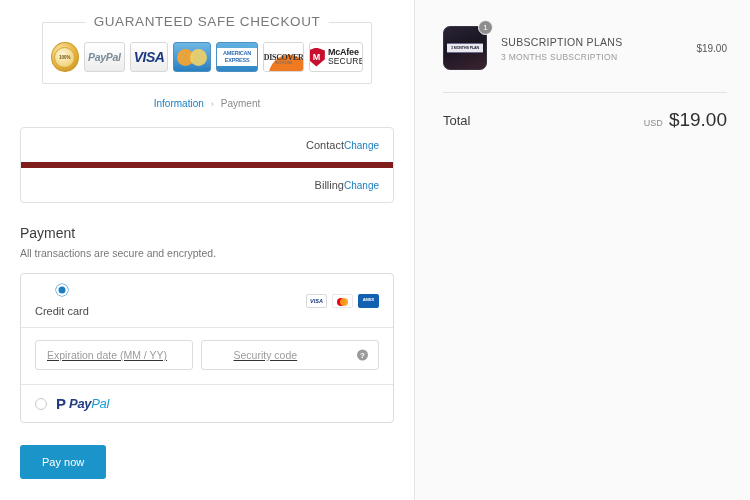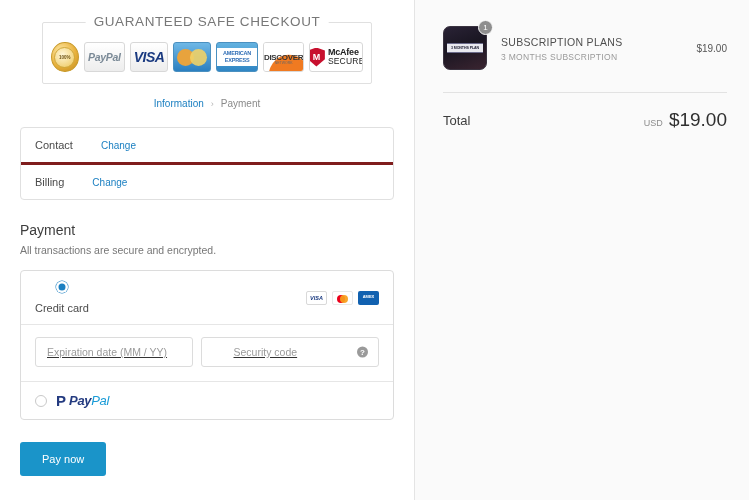--- a/index.html
+++ b/index.html
@@ -58,21 +58,21 @@
     display: flex;
     align-items: center;
     justify-content: center;
     overflow: hidden;
   }
   .b-seal { width: 32px; height: 32px; border: none; background: none; }
   .b-paypal { width: 48px; }
   .b-visa   { width: 44px; }
   .b-mc     { width: 44px; background: linear-gradient(#6fb8e6,#2b7fc0); border-color:#4a90c0;}
   .b-amex   { width: 48px; background: linear-gradient(#63b2e0,#2f86c4); border-color:#4a90c0;}
-  .b-disc   { width: 48px; }
+  .b-disc   { width: 48px; font-family: Liberation Serif, serif; }
   .b-mcafee { width: 62px; background:#fff; }
 
   .pp-txt { font-size: 10.5px; font-weight: bold; font-style: italic; color:#7b8a97; letter-spacing:-0.3px;}
   .visa-txt { font-size: 14px; font-weight: bold; font-style: italic; color:#1a3a80; letter-spacing:-0.5px;}
   .mc-circles { position: relative; width: 30px; height: 17px; }
   .mc-circles i { position:absolute; top:0; width:17px; height:17px; border-radius:50%; display:block;}
   .mc-circles i:nth-child(1){left:0; background:#e8a33d;}
   .mc-circles i:nth-child(2){right:0; background:#f0d267; mix-blend-mode:normal; opacity:.9;}
   .amex-box { background:#fff; color:#2f6db5; font-size:5.5px; font-weight:bold; text-align:center;
               line-height:1.25; padding:2px 3px; letter-spacing:-0.2px;}
@@ -109,26 +109,25 @@
   .crumb-sep { color:#b6b6b6; font-size:9px; }
   .crumb-cur { color:#8a8a8a; }
 
   
   .review-box {
     margin: 18px 10px 0 10px;
     border: 1px solid #e0e0e0;
     border-radius: 4px;
   }
   .review-row {
-    display:flex; align-items:center; justify-content:flex-start;
+    display:flex; align-items:center; justify-content:flex-end;
     padding: 11px 14px;
     font-size: 11px;
-    gap: 28px;
-  }
-  .review-row + .review-row { border-top: 3px solid #7f1d1d; }
+  }
+  .review-row + .review-row { border-top: 6px solid #7f1d1d; }
   .review-label { color:#4a4a4a; }
   .review-change { color:#1a7fc1; font-size:10px; }
 
   
   .pay-head { margin: 22px 10px 0 10px; }
   .pay-title { font-size: 14px; color:#3d3d3d; font-weight: normal; }
   .pay-sub { font-size: 10.5px; color:#777; margin-top: 6px; }
 
   
   .pay-panel {

